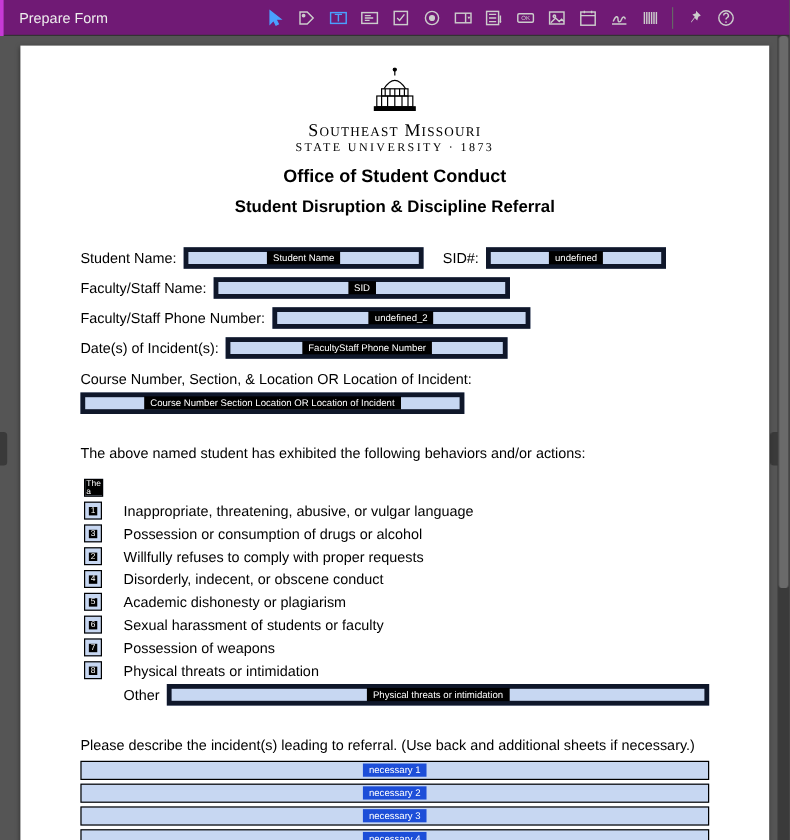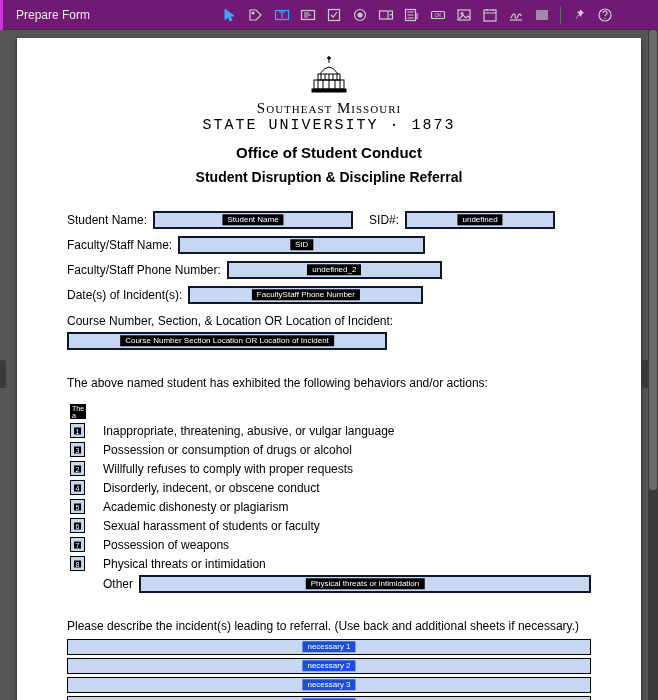--- a/index.html
+++ b/index.html
@@ -64,30 +64,30 @@
     position: relative;
     min-height: 900px;
   }
 
   .logo-block { text-align: center; margin-bottom: 6px; }
   .logo-dome {
     display:inline-block;
   }
   .uni-name { font-family: Georgia, "Times New Roman", serif; letter-spacing: 1px; }
   .uni-line1 { font-size: 15px; font-variant: small-caps; }
-  .uni-line2 { font-size: 15px; letter-spacing: 2px; text-transform: uppercase; font-family: Liberation Mono, monospace; }
+  .uni-line2 { font-size: 10px; letter-spacing: 2px; text-transform: uppercase; }
 
   .heading1 { text-align: center; font-weight: bold; font-size: 15px; margin: 10px 0 8px; }
   .heading2 { text-align: center; font-weight: bold; font-size: 14px; margin: 0 0 26px; }
 
   .form-row { display: flex; align-items: center; font-size: 12px; margin-bottom: 7px; }
   .form-row .lbl { white-space: nowrap; margin-right: 6px; }
   .ff {
     background: #c7d7f2;
-    border: 2px solid #0f172a;
+    border: 4px solid #0f172a;
     height: 18px;
     position: relative;
   }
   .ff .tag {
     position: absolute;
     left: 50%; top: 50%;
     transform: translate(-50%, -52%);
     background: #000;
     color: #fff;
     font-size: 8px;

